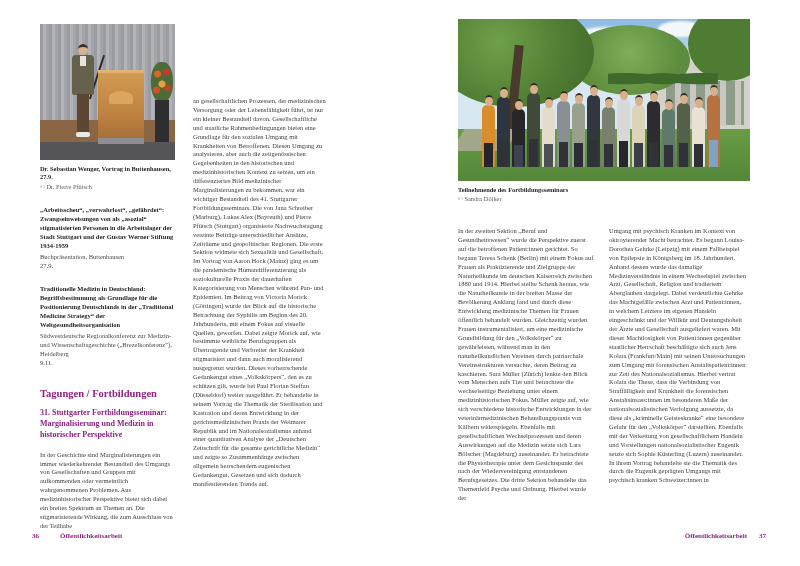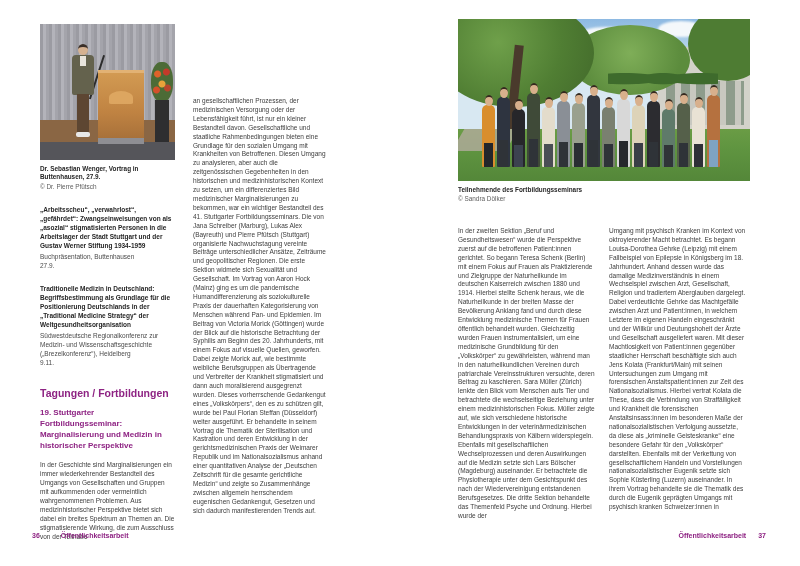--- a/index.html
+++ b/index.html
@@ -2,21 +2,21 @@
 <html lang="de"><head>
 <meta charset="utf-8">
 <style>
   * { margin:0; padding:0; box-sizing:border-box; }
   html,body { width:800px; height:566px; }
   body {
     position:relative; background:#ffffff; overflow:hidden;
     font-family:"Liberation Sans", sans-serif; color:#3b3b3b;
     -webkit-font-smoothing:antialiased;
   }
-  .abs { position:absolute; }
+  .abs { position:absolute;font-family:Liberation Serif, serif; }
 
   
   .body-text { font-size:6.5px; line-height:8.9px; text-align:left; hyphens:auto; color:#3c3c3c; }
   .caption-bold { font-size:6.4px; line-height:8.4px; font-weight:bold; color:#262626; }
   .caption-credit { font-size:6.4px; line-height:8.4px; color:#5d5d5d; margin-top:1px; }
   .event-title { font-size:6.5px; line-height:9px; font-weight:bold; color:#262626; }
   .event-venue { font-size:6.5px; line-height:9px; color:#4a4a4a; margin-top:2px; }
   .event-date  { font-size:6.5px; line-height:9px; color:#4a4a4a; }
   .section-heading { font-size:10.5px; line-height:13px; font-weight:bold; color:#8e2383; }
   .article-heading { font-size:8px; line-height:10.8px; font-weight:bold; color:#8e2383; }
@@ -157,21 +157,21 @@
     <div class="event-venue">Südwestdeutsche Regionalkonferenz zur Medizin- und Wissenschaftsgeschichte („Brezelkonferenz“), Heidelberg</div>
     <div class="event-date">9.11.</div>
   </div>
 
   <div class="spacer-20"></div>
 
   <div class="section-heading">Tagungen / Fortbildungen</div>
 
   <div class="spacer-8"></div>
 
-  <div class="article-heading">19. Stuttgarter Fortbildungsseminar: Marginalisierung und Medizin in historischer Perspektive</div>
+  <div class="article-heading">31. Stuttgarter Fortbildungsseminar: Marginalisierung und Medizin in historischer Perspektive</div>
 
   <div class="spacer-10"></div>
 
   <div class="body-text">In der Geschichte sind Marginalisierungen ein immer wiederkehrender Bestandteil des Umgangs von Gesellschaften und Gruppen mit aufkommenden oder vermeintlich wahrgenommenen Problemen. Aus medizinhistorischer Perspektive bietet sich dabei ein breites Spektrum an Themen an. Die stigmatisierende Wirkung, die zum Ausschluss von der Teilhabe</div>
 </div>
 
 <div class="abs col-mid body-text">an gesellschaftlichen Prozessen, der medizinischen Versorgung oder der Lebensfähigkeit führt, ist nur ein kleiner Bestandteil davon. Gesellschaftliche und staatliche Rahmenbedingungen bieten eine Grundlage für den sozialen Umgang mit Krankheiten von Betroffenen. Diesen Umgang zu analysieren, aber auch die zeitgenössischen Gegebenheiten in den historischen und medizinhistorischen Kontext zu setzen, um ein differenziertes Bild medizinischer Marginalisierungen zu bekommen, war ein wichtiger Bestandteil des 41. Stuttgarter Fortbildungsseminars. Die von Jana Schreiber (Marburg), Lukas Alex (Bayreuth) und Pierre Pfütsch (Stuttgart) organisierte Nachwuchstagung vereinte Beiträge unterschiedlicher Ansätze, Zeiträume und geopolitischer Regionen. Die erste Sektion widmete sich Sexualität und Gesellschaft. Im Vortrag von Aaron Hock (Mainz) ging es um die pandemische Humandifferenzierung als soziokulturelle Praxis der dauerhaften Kategorisierung von Menschen während Pan- und Epidemien. Im Beitrag von Victoria Morick (Göttingen) wurde der Blick auf die historische Betrachtung der Syphilis am Beginn des 20. Jahrhunderts, mit einem Fokus auf visuelle Quellen, geworfen. Dabei zeigte Morick auf, wie bestimmte weibliche Berufsgruppen als Übertragende und Verbreiter der Krankheit stigmatisiert und dann auch moralisierend ausgegrenzt wurden. Dieses vorherrschende Gedankengut eines „Volkskörpers“, den es zu schützen gilt, wurde bei Paul Florian Steffan (Düsseldorf) weiter ausgeführt. Er behandelte in seinem Vortrag die Thematik der Sterilisation und Kastration und deren Entwicklung in der gerichtsmedizinischen Praxis der Weimarer Republik und im Nationalsozialismus anhand einer quantitativen Analyse der „Deutschen Zeitschrift für die gesamte gerichtliche Medizin“ und zeigte so Zusammenhänge zwischen allgemein herrschendem eugenischen Gedankengut, Gesetzen und sich dadurch manifestierenden Trends auf.</div>
 
 <div class="abs" style="left:458px; top:19px; width:292px;">
   <div class="photo-right">

